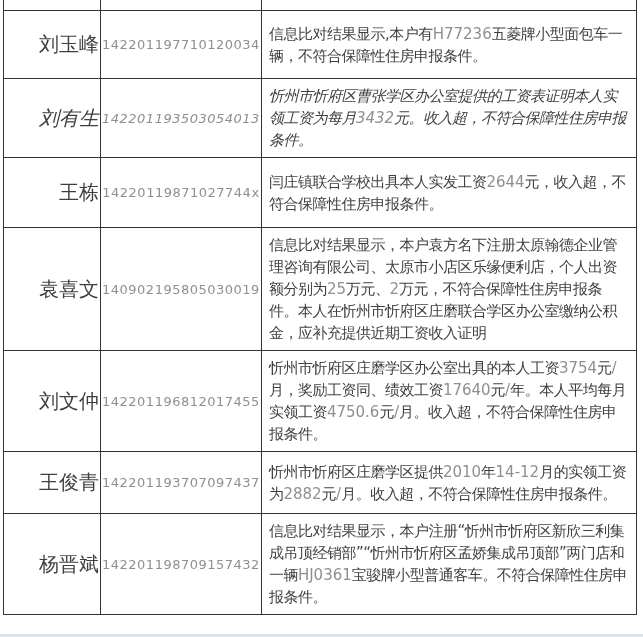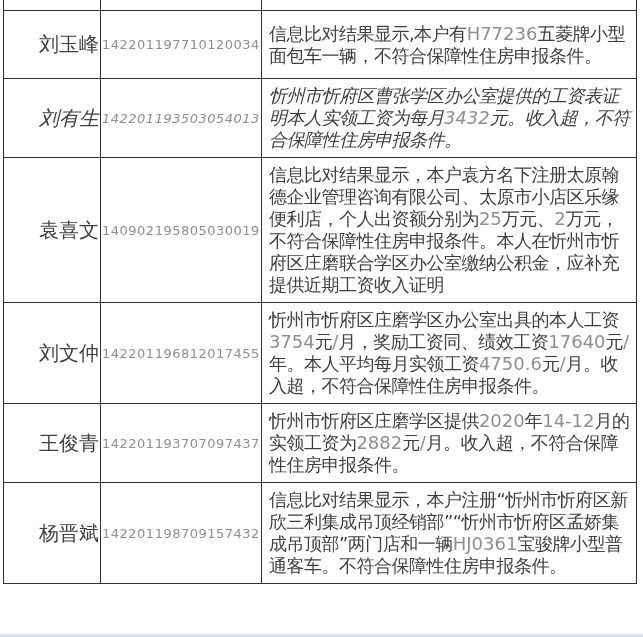--- a/index.html
+++ b/index.html
@@ -22,21 +22,21 @@
   col.c-desc{width:375px;}
   td{border:1px solid var(--border);vertical-align:middle;overflow:hidden;}
   tr.partial-top td{border-top:none;height:8px;}
   td.name-cell{
     text-align:right;font-size:20px;color:var(--text);
   }
   td.id-cell{
     text-align:center;font-size:13px;color:var(--muted);letter-spacing:0.5px;
   }
   td.desc-cell{
-    font-size:18px;line-height:22px;color:var(--text);
+    font-size:15px;line-height:22px;color:var(--text);
     padding:6px 6px 6px 7px;text-align:left;letter-spacing:-0.5px;
   }
   td.desc-cell .num, td.id-cell .num{color:var(--muted);letter-spacing:0;}
   .bottom-strip{
     position:absolute;left:0;bottom:0;width:643px;height:3px;background:var(--strip);
   }
 </style>
 </head>
 <body>
 
@@ -57,34 +57,39 @@
       <tr style="height: 68px;">
           <td class="name-cell">刘玉峰</td>
           <td class="id-cell">142201197710120034</td>
           <td class="desc-cell">信息比对结果显示,本户有<span class="num">H77236</span>五菱牌小型面包车一辆，不符合保障性住房申报条件。</td>
         </tr>
         <tr style="height: 68px; font-style: italic;">
           <td class="name-cell">刘有生</td>
           <td class="id-cell">142201193503054013</td>
           <td class="desc-cell">忻州市忻府区曹张学区办公室提供的工资表证明本人实领工资为每月<span class="num">3432</span>元。收入超，不符合保障性住房申报条件。</td>
         </tr>
+        <tr style="height: 70px;">
+          <td class="name-cell">王栋</td>
+          <td class="id-cell">14220119871027744x</td>
+          <td class="desc-cell">闫庄镇联合学校出具本人实发工资<span class="num">2644</span>元，收入超，不符合保障性住房申报条件。</td>
+        </tr>
         <tr style="height: 114px;">
           <td class="name-cell">袁喜文</td>
           <td class="id-cell">140902195805030019</td>
           <td class="desc-cell">信息比对结果显示，本户袁方名下注册太原翰德企业管理咨询有限公司、太原市小店区乐缘便利店，个人出资额分别为<span class="num">25</span>万元、<span class="num">2</span>万元，不符合保障性住房申报条件。本人在忻州市忻府区庄磨联合学区办公室缴纳公积金，应补充提供近期工资收入证明</td>
         </tr>
         <tr style="height: 92px;">
           <td class="name-cell">刘文仲</td>
           <td class="id-cell">142201196812017455</td>
           <td class="desc-cell">忻州市忻府区庄磨学区办公室出具的本人工资<span class="num">3754</span>元<span class="num">/</span>月，奖励工资同、绩效工资<span class="num">17640</span>元<span class="num">/</span>年。本人平均每月实领工资<span class="num">4750.6</span>元<span class="num">/</span>月。收入超，不符合保障性住房申报条件。</td>
         </tr>
         <tr style="height: 62px;">
           <td class="name-cell">王俊青</td>
           <td class="id-cell">142201193707097437</td>
-          <td class="desc-cell">忻州市忻府区庄磨学区提供<span class="num">2020</span>年<span class="num">14-12</span>月的实领工资为<span class="num">2882</span>元<span class="num">/</span>月。收入超，不符合保障性住房申报条件。</td>
+          <td class="desc-cell">忻州市忻府区庄磨学区提供<span class="num">2010</span>年<span class="num">14-12</span>月的实领工资为<span class="num">2882</span>元<span class="num">/</span>月。收入超，不符合保障性住房申报条件。</td>
         </tr>
         <tr style="height: 100px;">
           <td class="name-cell">杨晋斌</td>
           <td class="id-cell">142201198709157432</td>
           <td class="desc-cell">信息比对结果显示，本户注册“忻州市忻府区新欣三利集成吊顶经销部”“忻州市忻府区孟娇集成吊顶部”两门店和一辆<span class="num">HJ0361</span>宝骏牌小型普通客车。不符合保障性住房申报条件。</td>
         </tr>
     </tbody>
   </table>
 </div>
 

